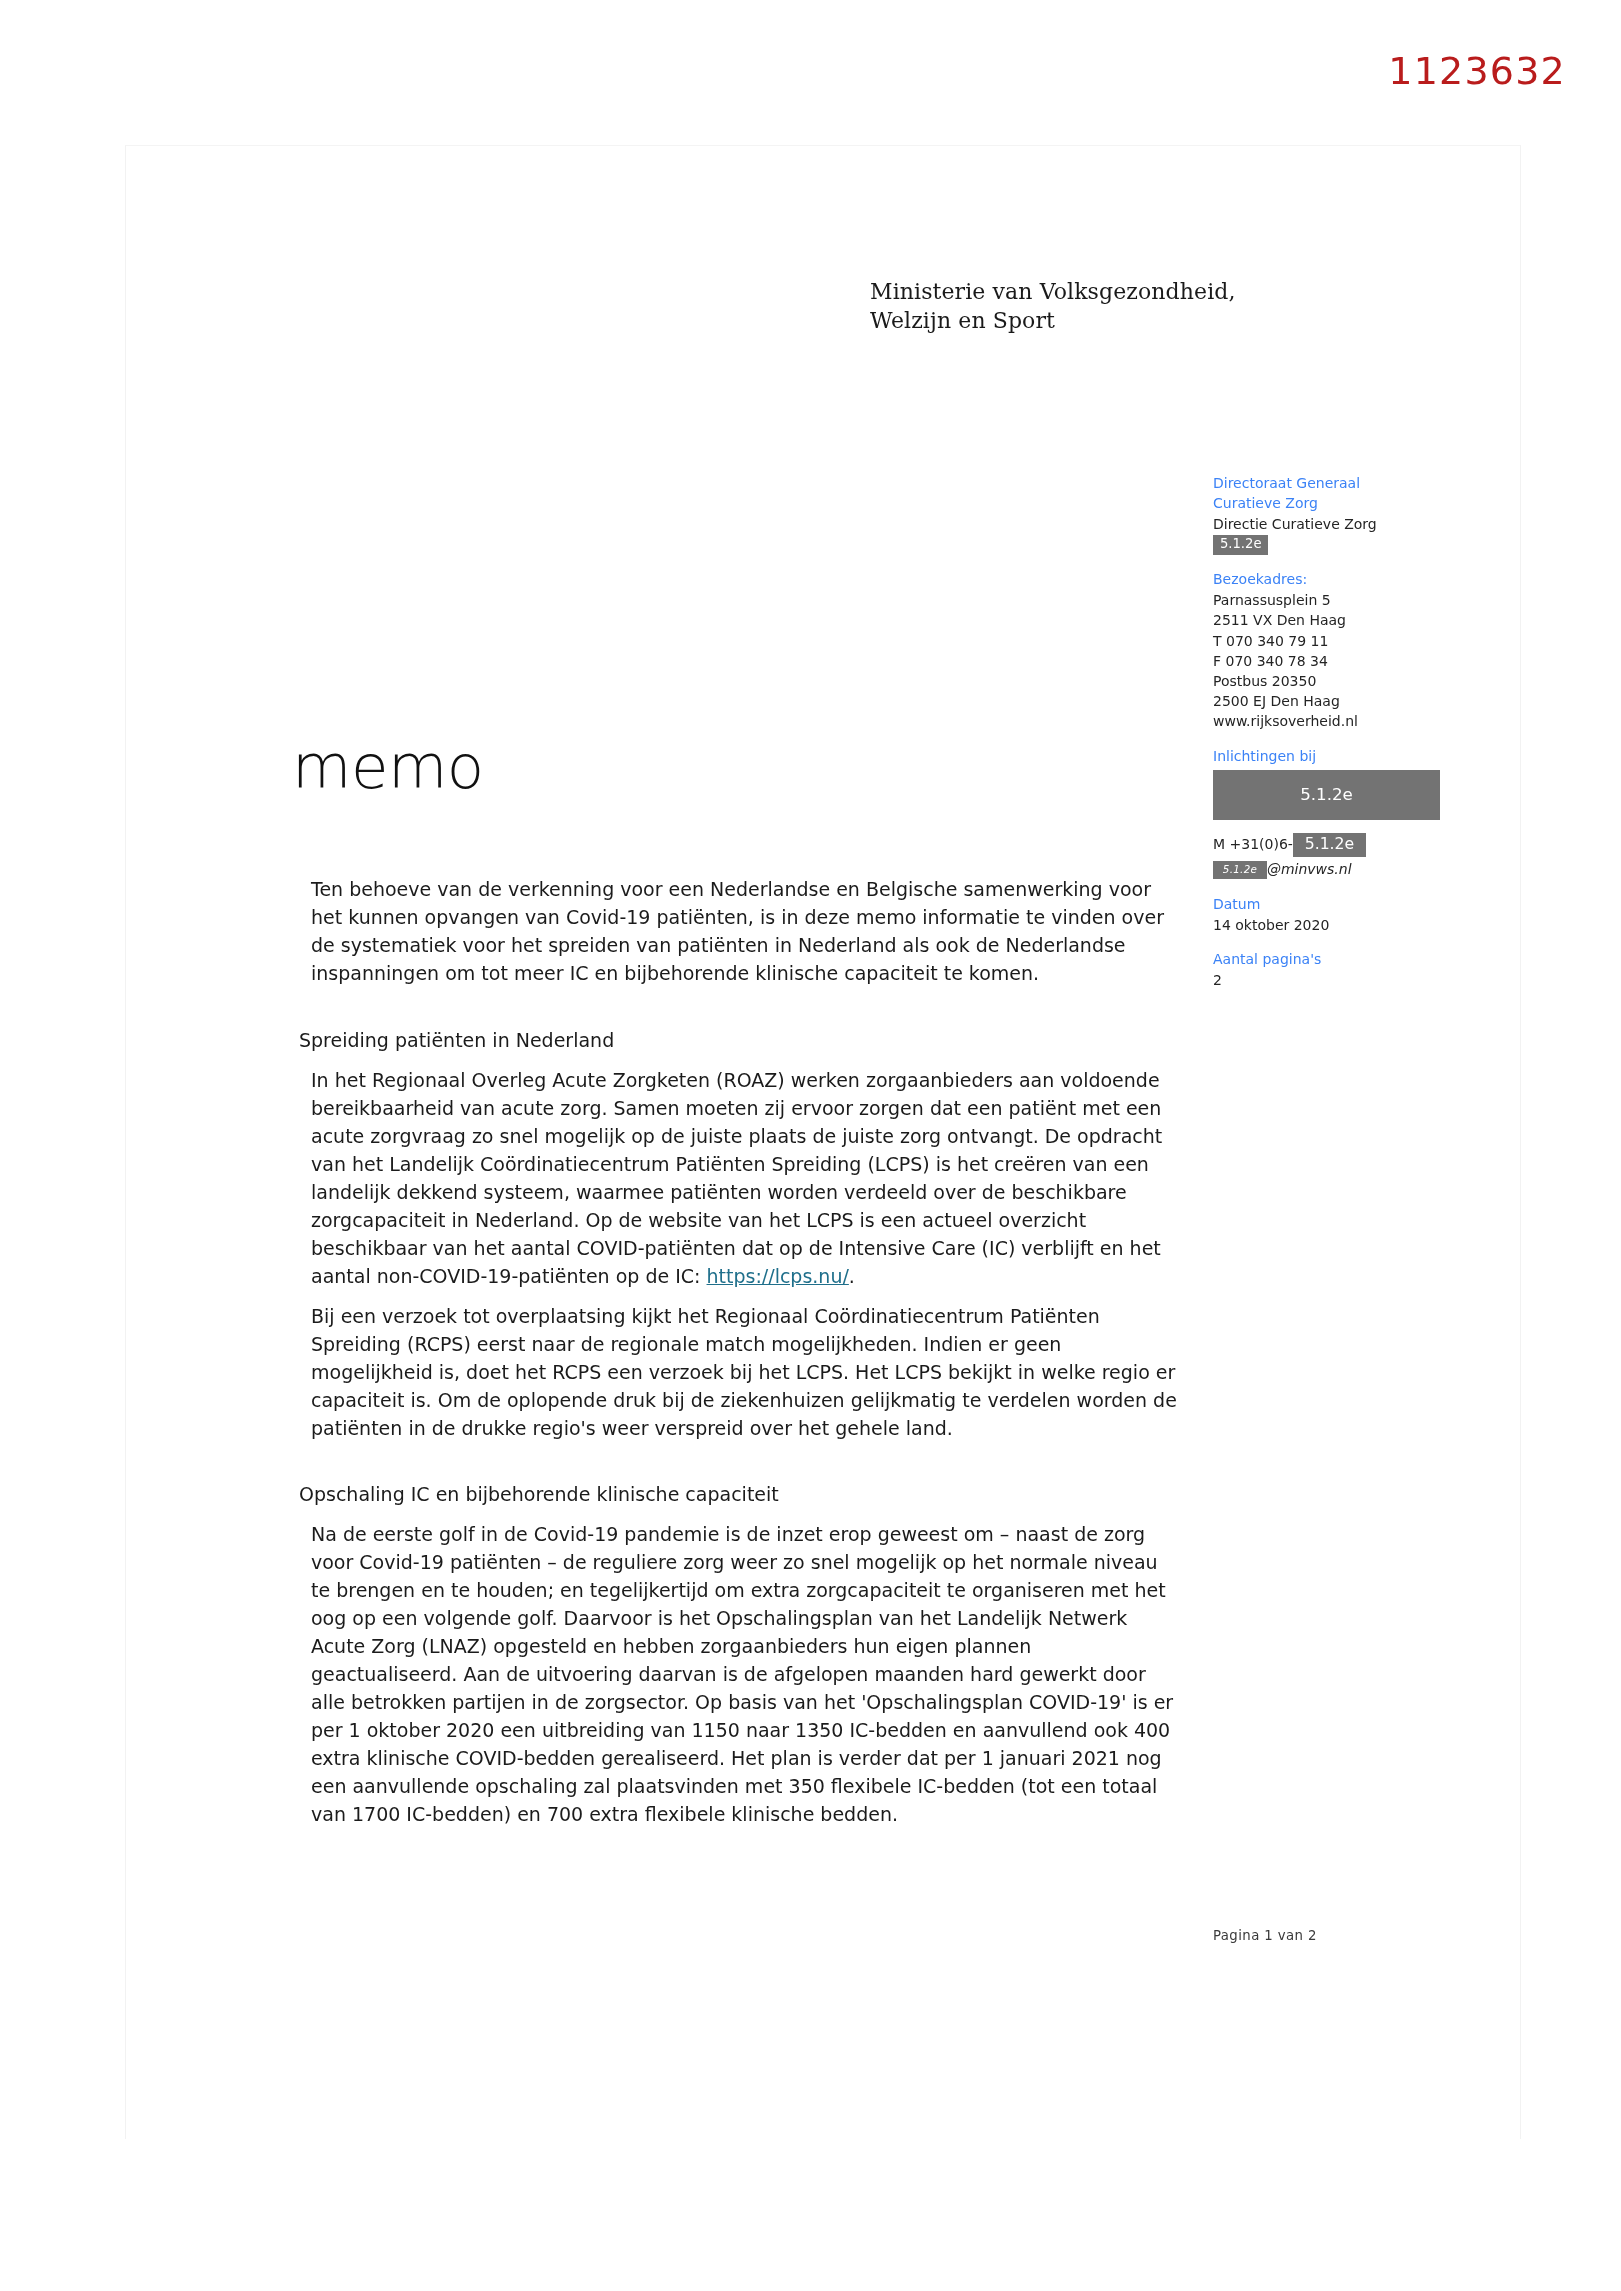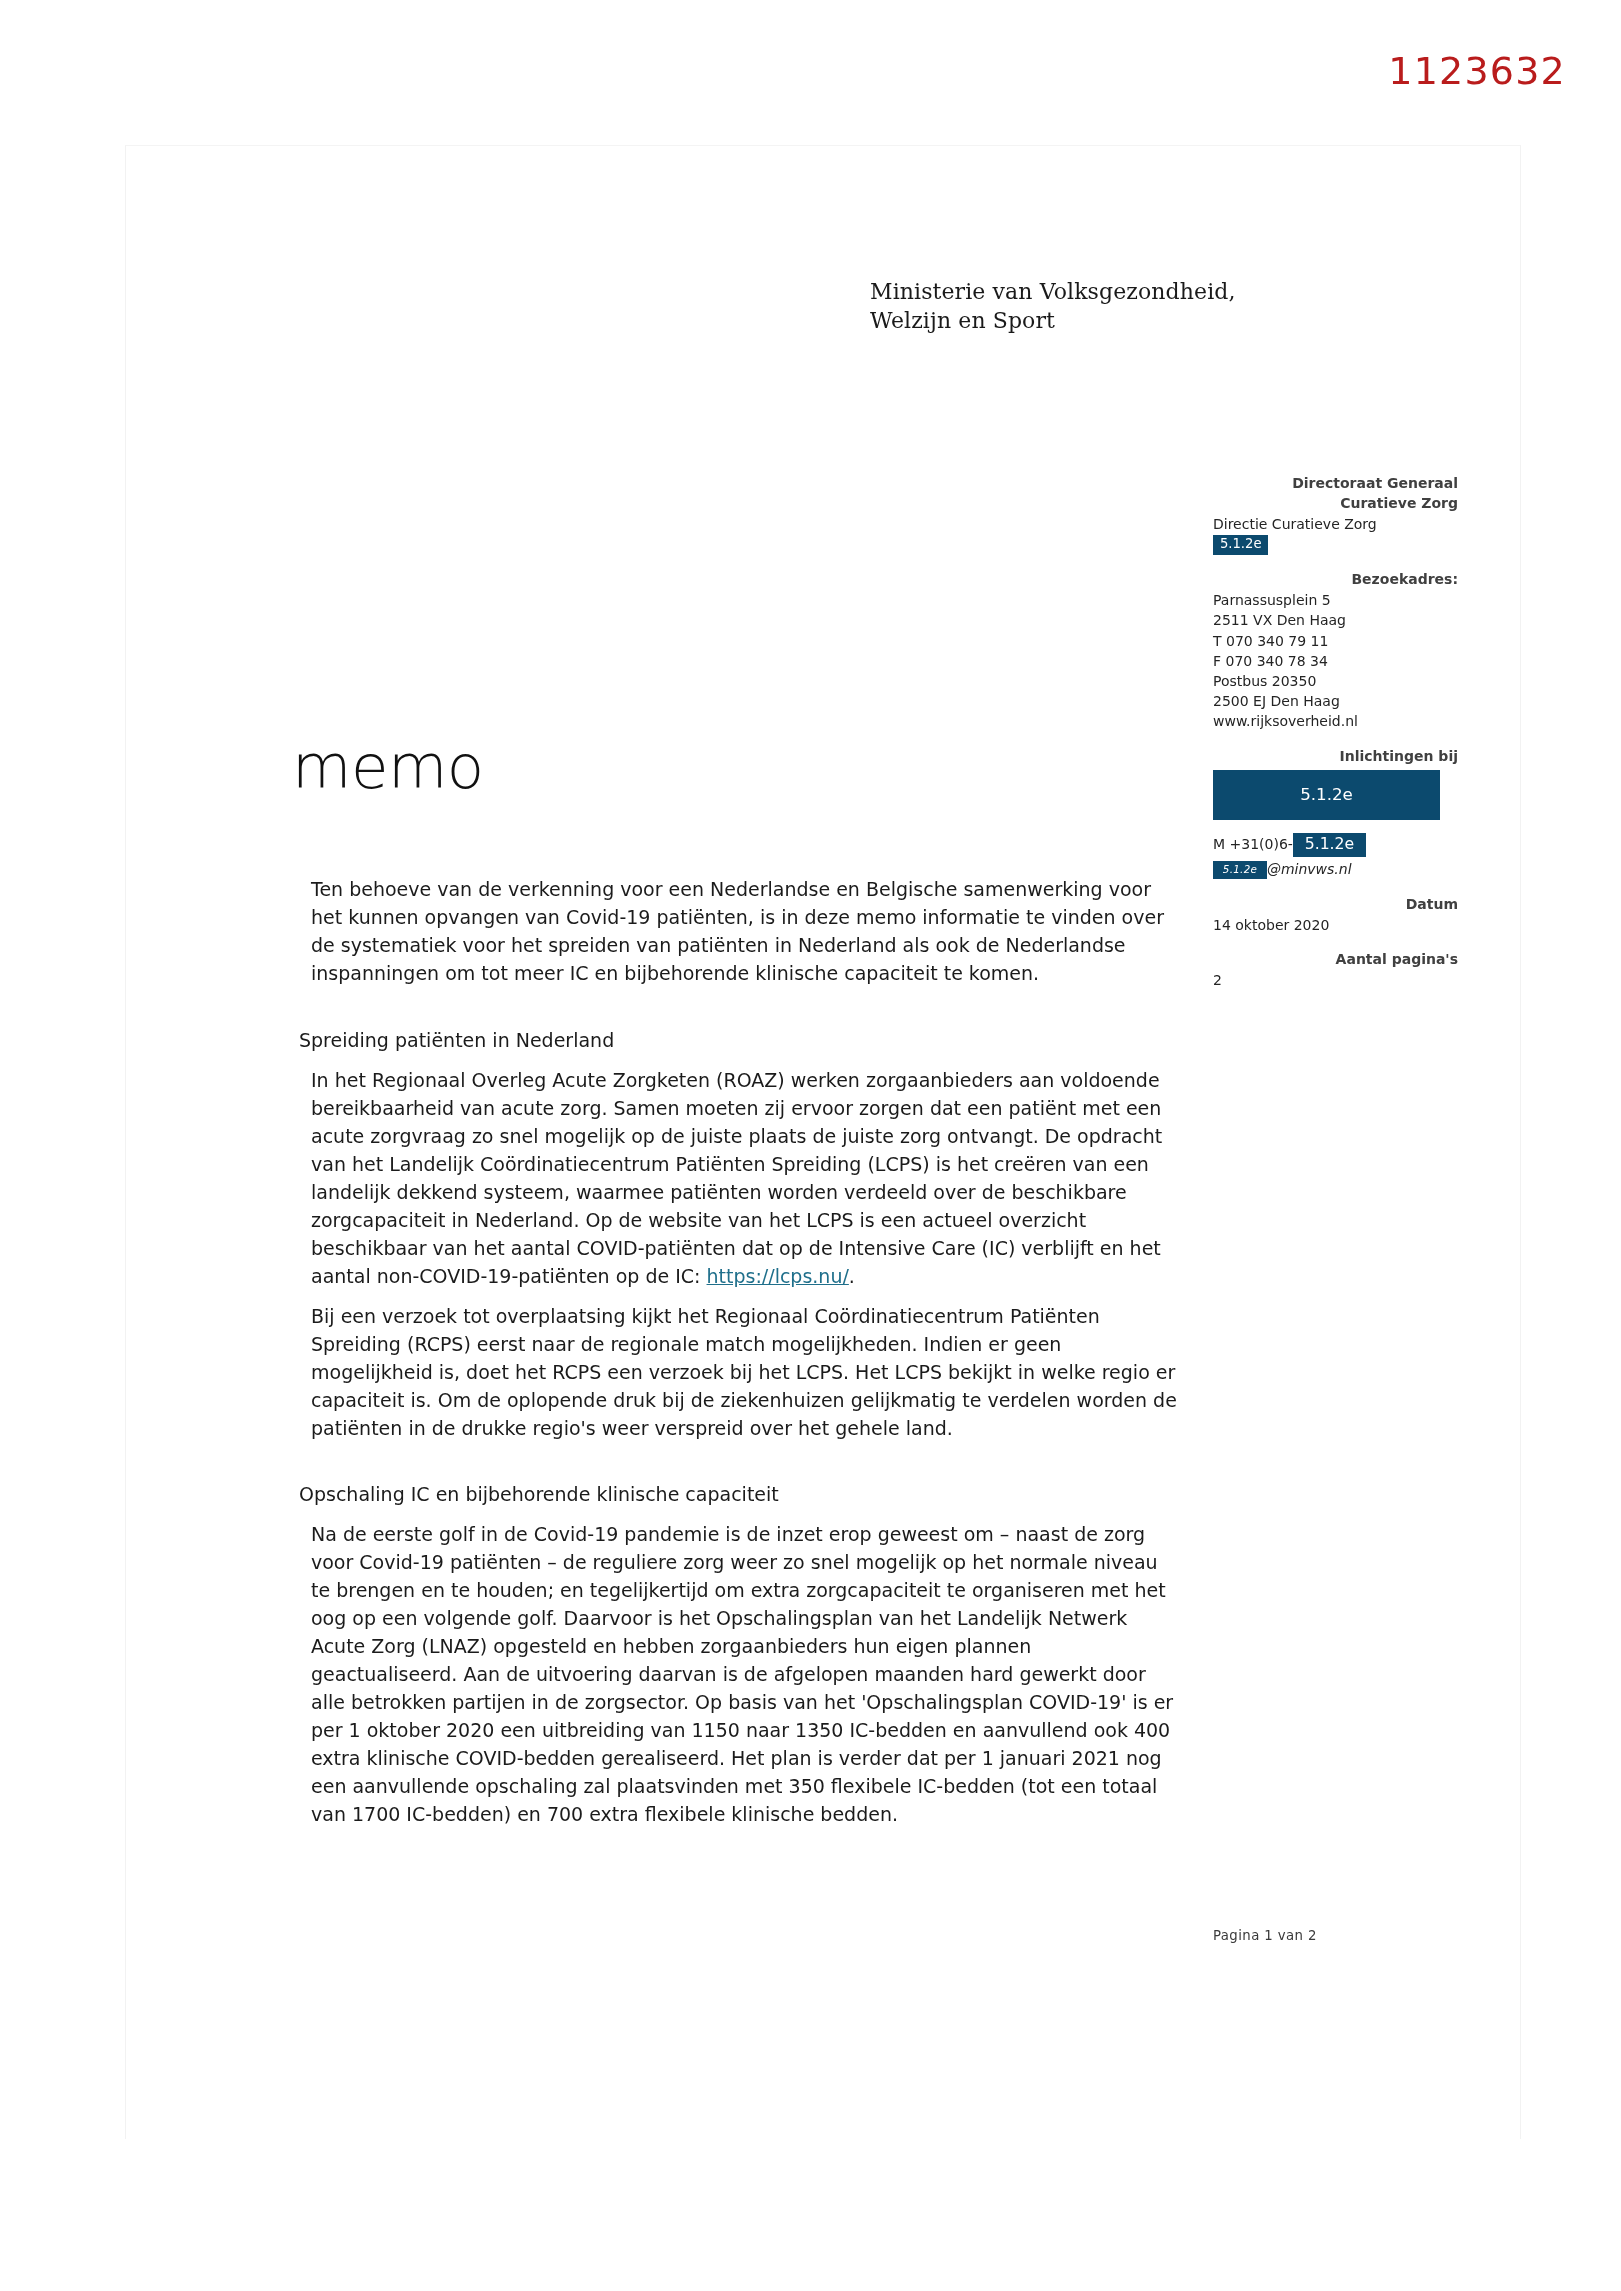--- a/index.html
+++ b/index.html
@@ -77,33 +77,32 @@
     left: 1213px;
     top: 474px;
     width: 245px;
     font-family: "DejaVu Sans", sans-serif;
     font-size: 14px;
     line-height: 1.44;
     color: #242424;
   }
   #meta .blk { margin-bottom: 15.7px; }
   #meta .hd {
-    font-weight: bold;
-    color: #404040;
+    font-weight: normal;
+    color: #3b82f6;
     font-size: 14px;
     line-height: 1.42;
-    text-align: right;
   }
   #meta .ln { display: block; white-space: nowrap; }
   #meta .sp-before { margin-top: 13.7px; }
 
   
   .redact {
     display: inline-block;
-    background: #0c4a6e;
+    background: #737373;
     color: #ffffff;
     font-family: "DejaVu Sans", sans-serif;
     text-align: center;
     vertical-align: middle;
   }
   .redact-sm {
     padding: 1px 6.9px 2px 6.9px;
     font-size: 13.2px;
     line-height: 1.25;
   }

